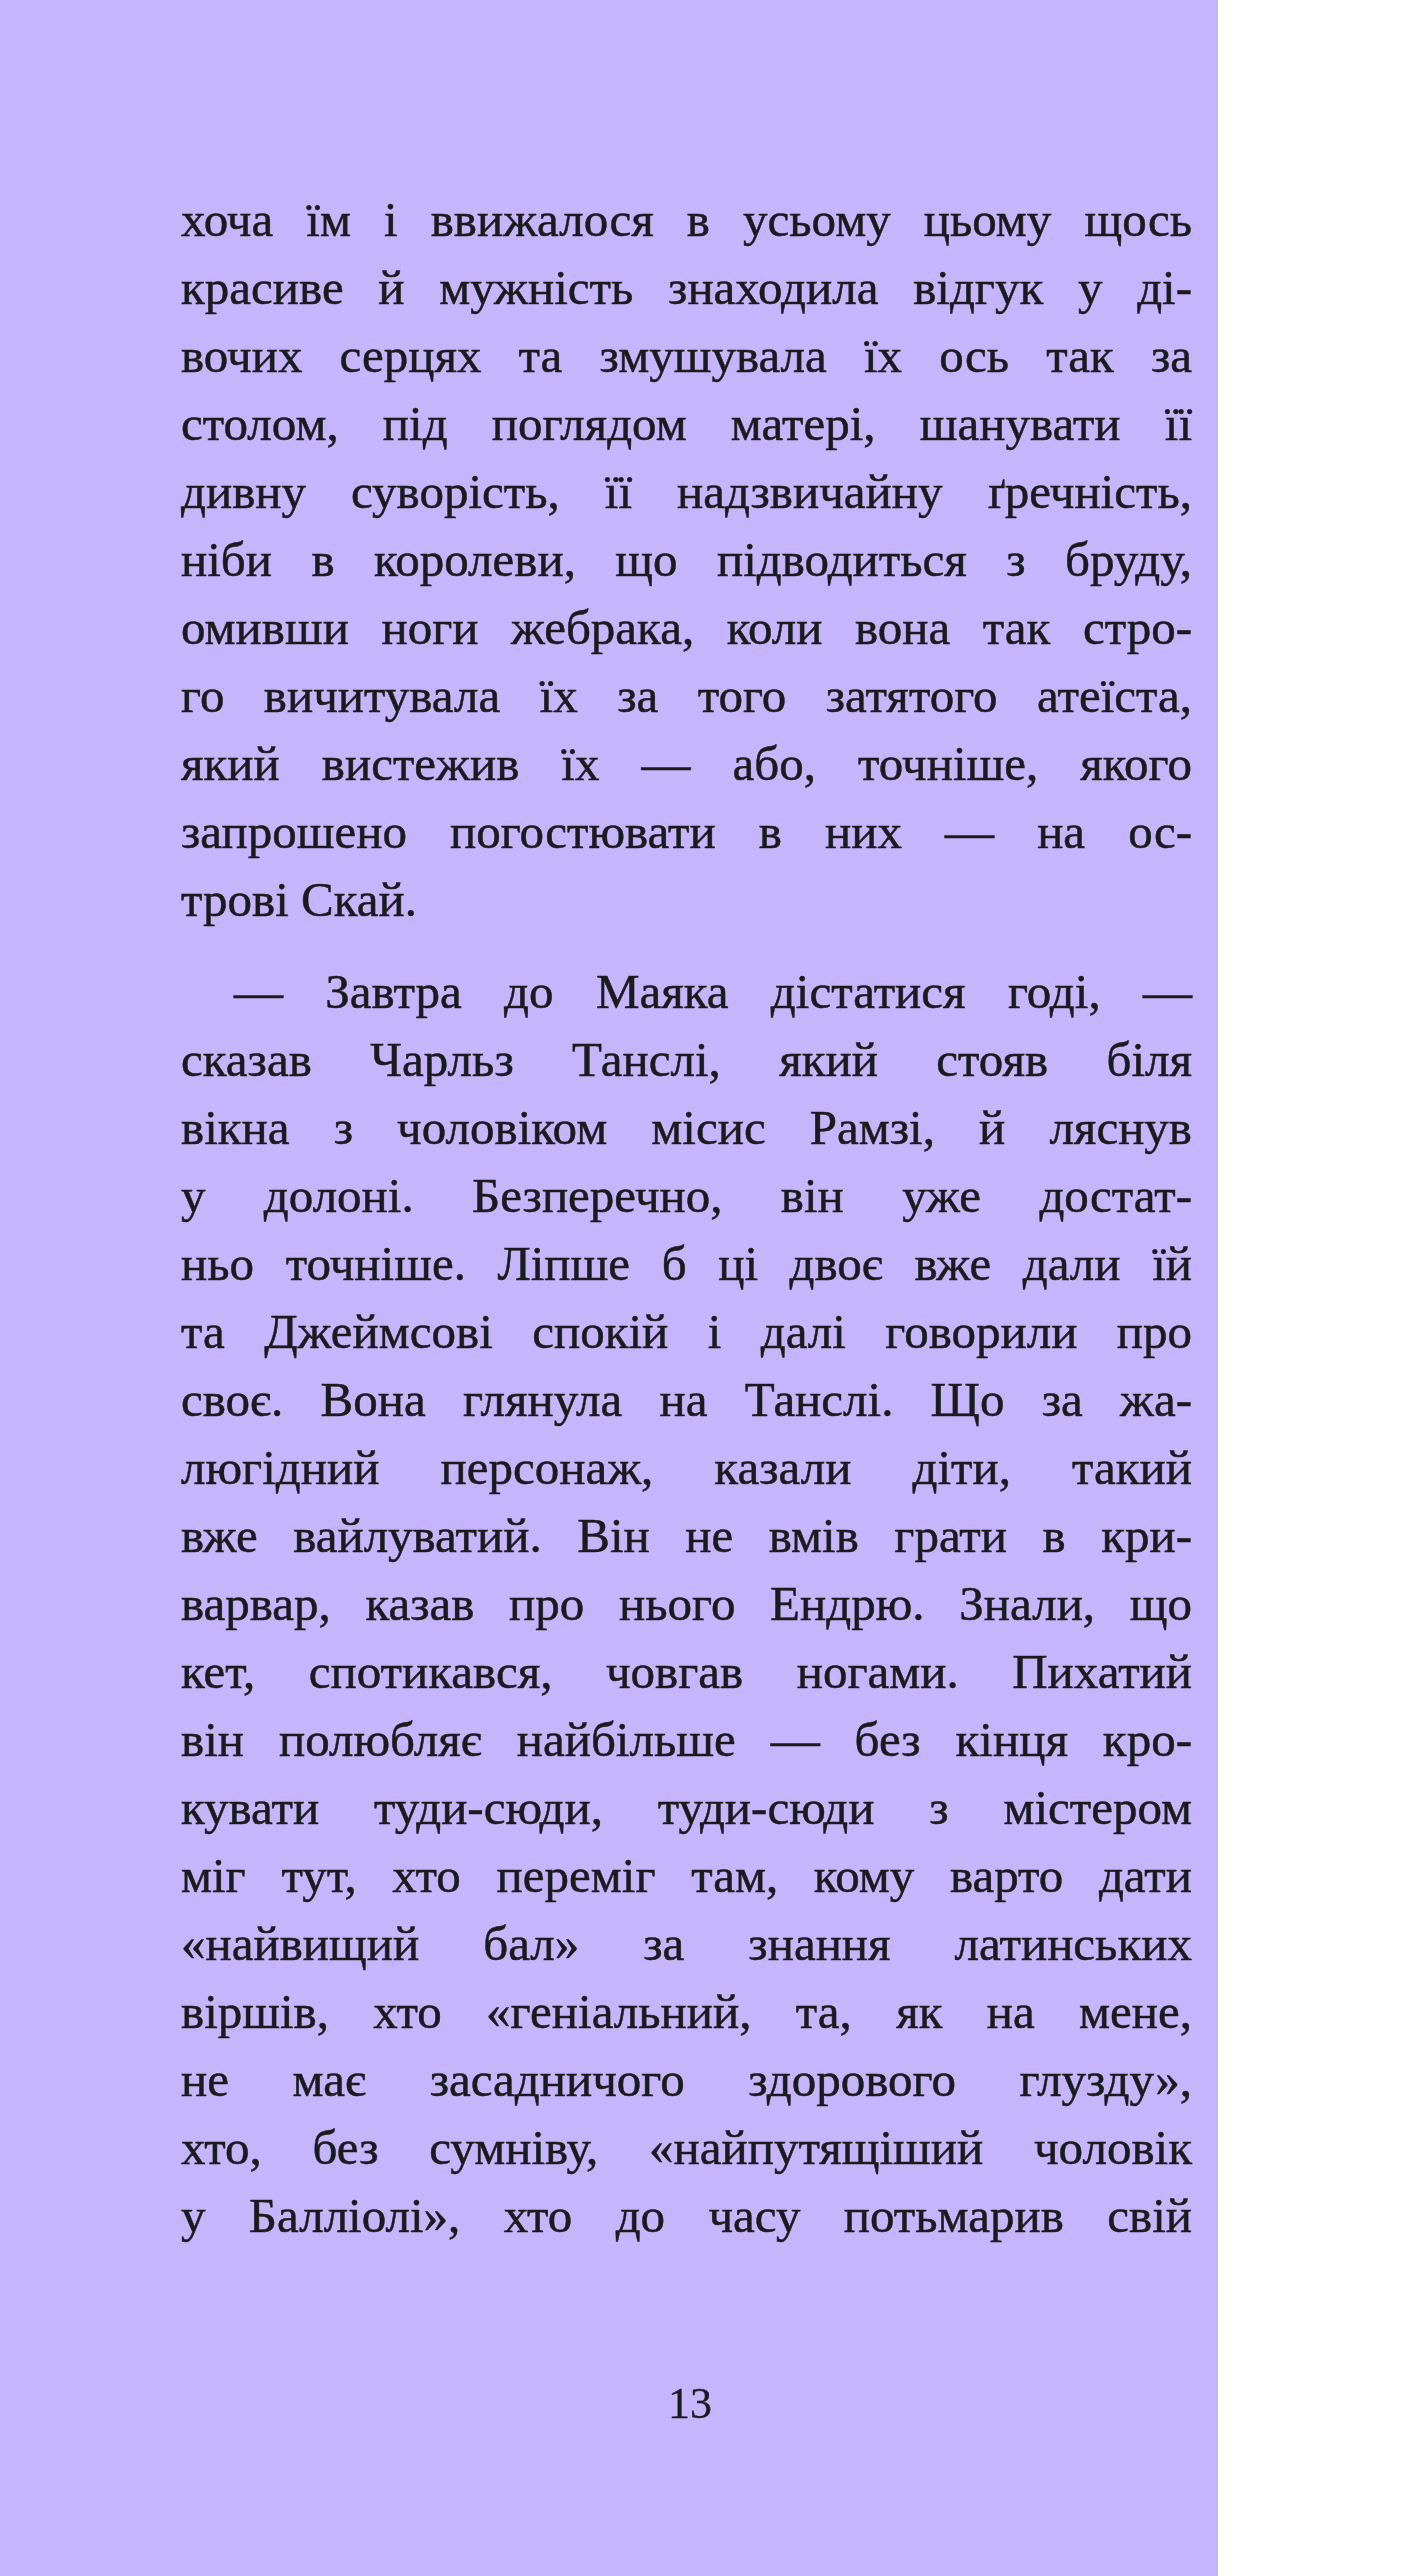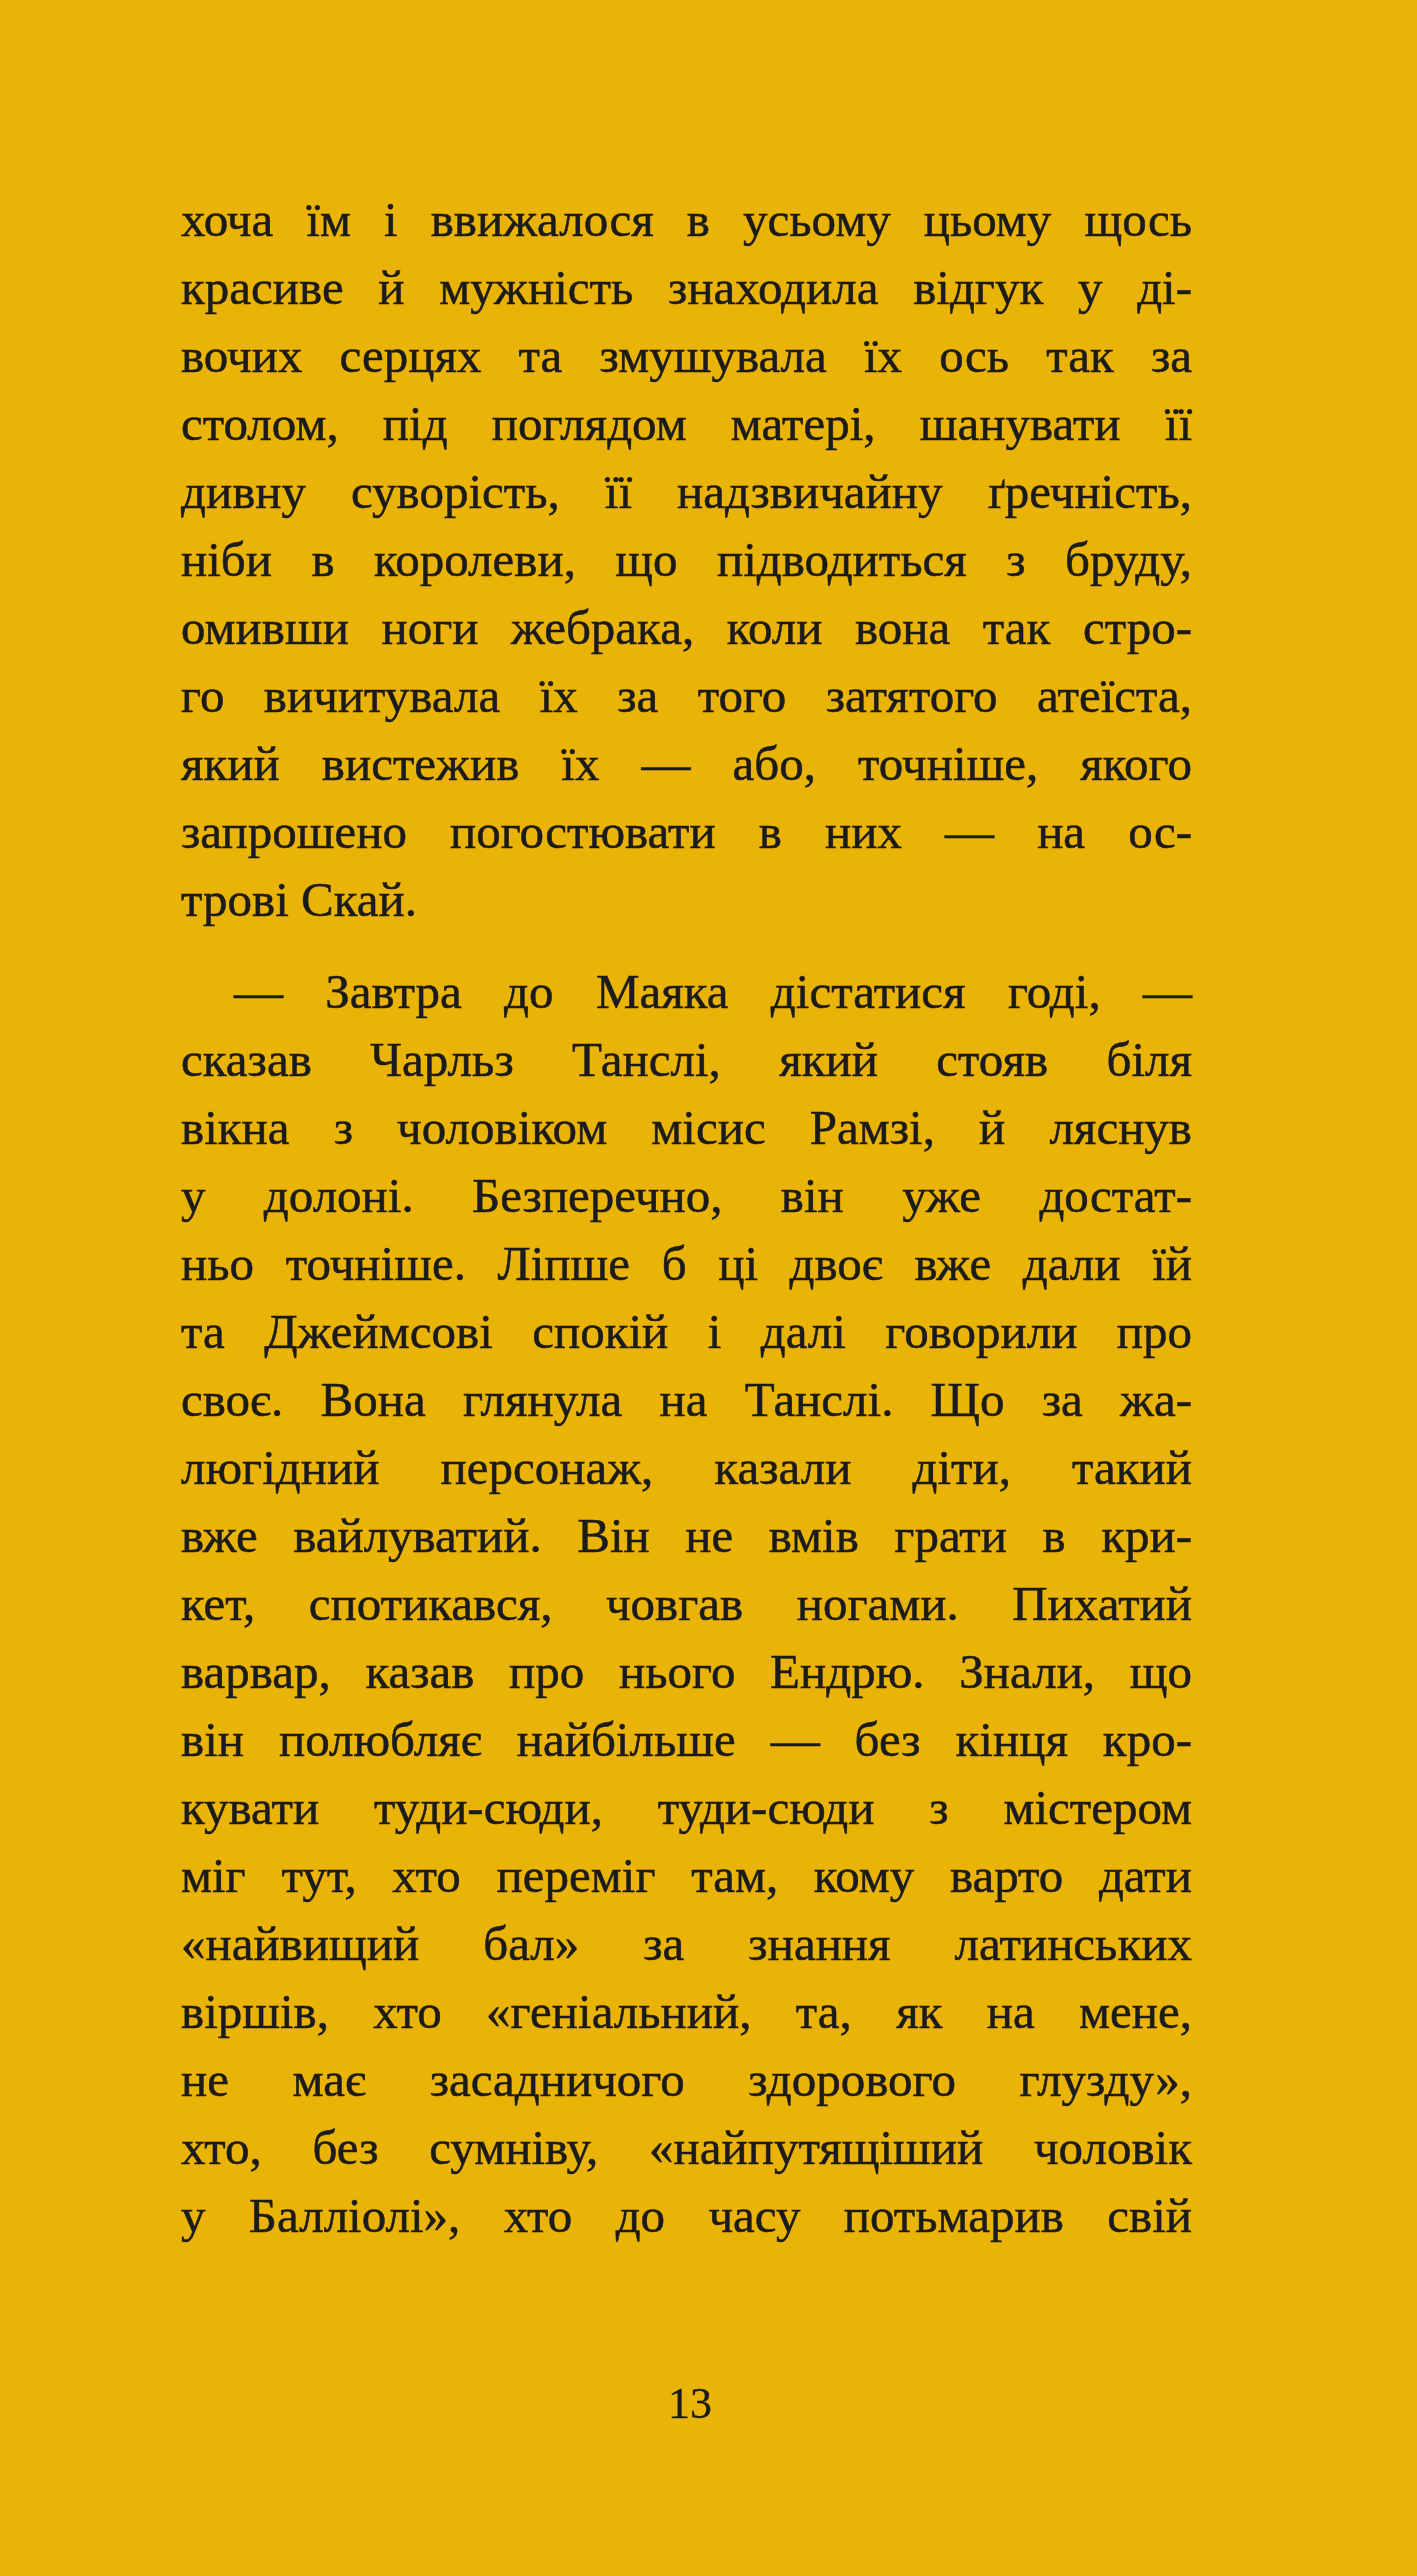--- a/index.html
+++ b/index.html
@@ -10,23 +10,23 @@
   body {
     width: 1417px;
     height: 2576px;
     position: relative;
     overflow: hidden;
   }
   .page {
     position: absolute;
     left: 0;
     top: 0;
-    width: 1417px;
+    width: 1218px;
     height: 2576px;
-    background: #eab308;
+    background: #c4b5fd;
   }
   .text-block {
     position: absolute;
     left: 181px;
     top: 186px;
     width: 1011px;
     font-family: "Liberation Serif", "DejaVu Serif", serif;
     font-size: 49px;
     line-height: 68px;
     color: #1b1b1b;
@@ -83,22 +83,22 @@
     <div class="paragraph">
       <span class="line indent">— Завтра до Маяка дістатися годі, —</span>
       <span class="line">сказав Чарльз Танслі, який стояв біля</span>
       <span class="line">вікна з чоловіком місис Рамзі, й ляснув</span>
       <span class="line">у долоні. Безперечно, він уже достат-</span>
       <span class="line">ньо точніше. Ліпше б ці двоє вже дали їй</span>
       <span class="line">та Джеймсові спокій і далі говорили про</span>
       <span class="line">своє. Вона глянула на Танслі. Що за жа-</span>
       <span class="line">люгідний персонаж, казали діти, такий</span>
       <span class="line">вже вайлуватий. Він не вмів грати в кри-</span>
+      <span class="line">варвар, казав про нього Ендрю. Знали, що</span>
       <span class="line">кет, спотикався, човгав ногами. Пихатий</span>
-      <span class="line">варвар, казав про нього Ендрю. Знали, що</span>
       <span class="line">він полюбляє найбільше — без кінця кро-</span>
       <span class="line">кувати туди-сюди, туди-сюди з містером</span>
       <span class="line">міг тут, хто переміг там, кому варто дати</span>
       <span class="line">«найвищий бал» за знання латинських</span>
       <span class="line">віршів, хто «геніальний, та, як на мене,</span>
       <span class="line">не має засадничого здорового глузду»,</span>
       <span class="line">хто, без сумніву, «найпутящіший чоловік</span>
       <span class="line">у Балліолі», хто до часу потьмарив свій</span>
     </div>
   </div>

